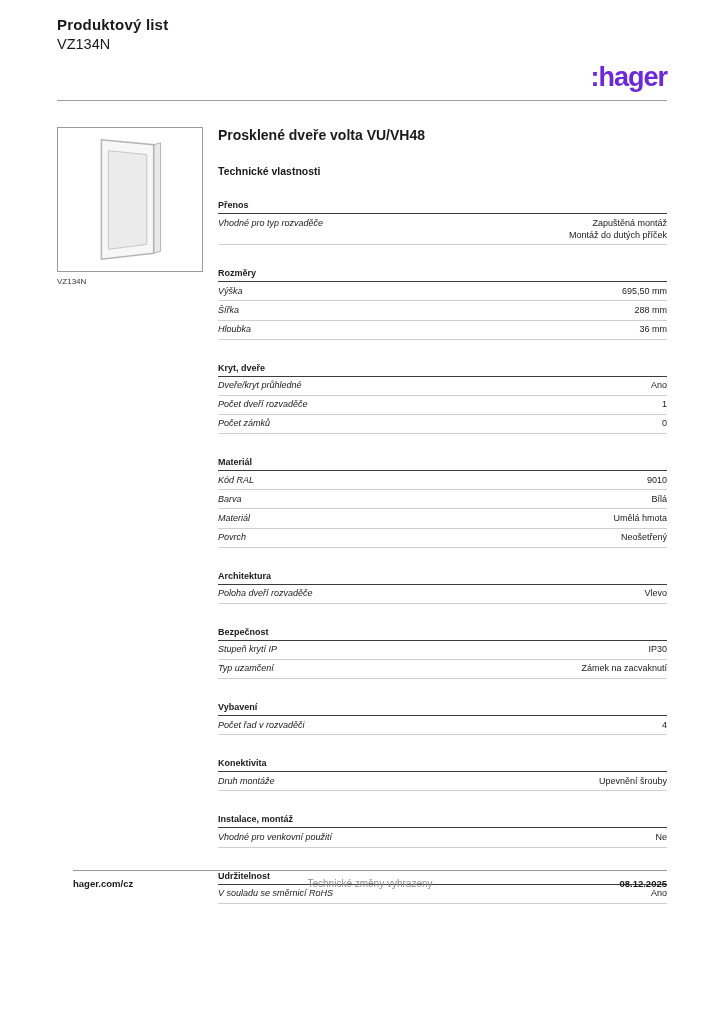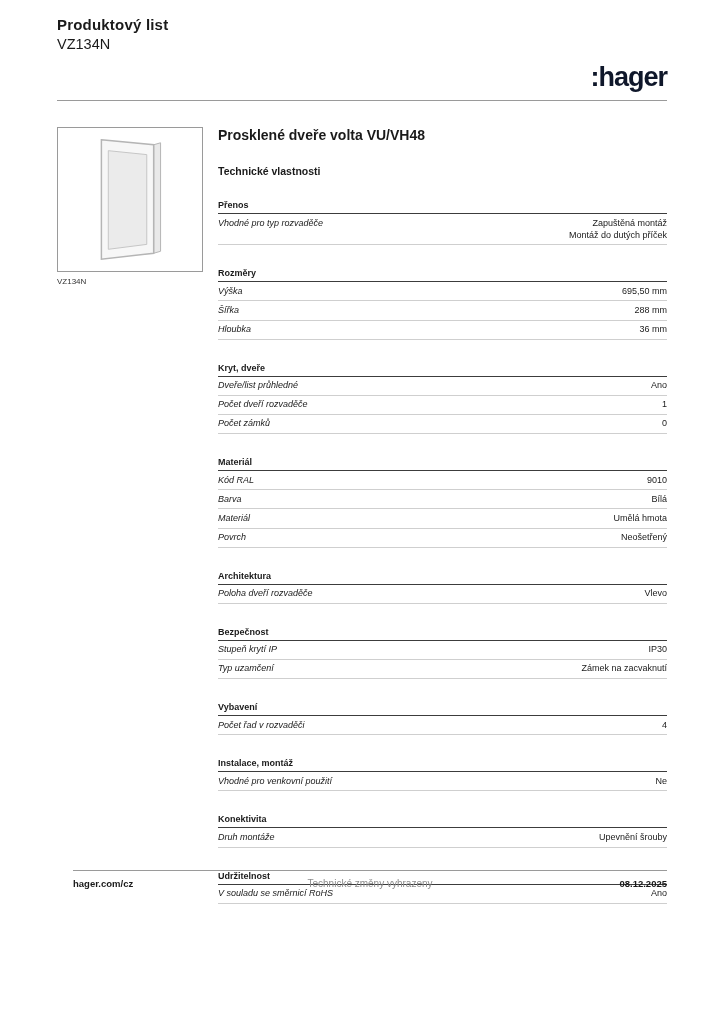--- a/index.html
+++ b/index.html
@@ -49,21 +49,21 @@
 </head>
 <body>
 
 <div class="page">
 
   <div class="header-row">
     <div>
       <div class="doc-title">Produktový list</div>
       <div class="doc-subtitle">VZ134N</div>
     </div>
-    <div class="logo" style="color: #0f172a; margin-top: 48px;">:hager</div>
+    <div class="logo" style="color: #6d28d9; margin-top: 48px;">:hager</div>
   </div>
   <hr class="header-rule">
 
   <div class="content">
 
     <div class="image-col">
       <div class="product-image-box">
         <svg width="146" height="145" viewBox="0 0 146 145">
           <polygon points="97,17 104,15 104,125 97,127" fill="#e9e9e9" stroke="#b5b5b5" stroke-width="1"></polygon>
           <polygon points="44,12 97,17 97,127 44,133" fill="#f7f7f7" stroke="#b5b5b5" stroke-width="1.5"></polygon>
@@ -96,21 +96,21 @@
               <span class="spec-value">288 mm</span>
             </div>
             <div class="spec-row">
               <span class="spec-label">Hloubka</span>
               <span class="spec-value">36 mm</span>
             </div>
           </div>
           <div class="section">
             <div class="section-title">Kryt, dveře</div>
             <div class="spec-row">
-              <span class="spec-label">Dveře/list průhledné</span>
+              <span class="spec-label">Dveře/kryt průhledné</span>
               <span class="spec-value">Ano</span>
             </div>
             <div class="spec-row">
               <span class="spec-label">Počet dveří rozvaděče</span>
               <span class="spec-value">1</span>
             </div>
             <div class="spec-row">
               <span class="spec-label">Počet zámků</span>
               <span class="spec-value">0</span>
             </div>
@@ -153,31 +153,31 @@
             </div>
           </div>
           <div class="section">
             <div class="section-title">Vybavení</div>
             <div class="spec-row">
               <span class="spec-label">Počet řad v rozvaděči</span>
               <span class="spec-value">4</span>
             </div>
           </div>
           <div class="section">
+            <div class="section-title">Konektivita</div>
+            <div class="spec-row">
+              <span class="spec-label">Druh montáže</span>
+              <span class="spec-value">Upevnění šrouby</span>
+            </div>
+          </div>
+          <div class="section">
             <div class="section-title">Instalace, montáž</div>
             <div class="spec-row">
               <span class="spec-label">Vhodné pro venkovní použití</span>
               <span class="spec-value">Ne</span>
-            </div>
-          </div>
-          <div class="section">
-            <div class="section-title">Konektivita</div>
-            <div class="spec-row">
-              <span class="spec-label">Druh montáže</span>
-              <span class="spec-value">Upevnění šrouby</span>
             </div>
           </div>
           <div class="section">
             <div class="section-title">Udržitelnost</div>
             <div class="spec-row">
               <span class="spec-label">V souladu se směrnicí RoHS</span>
               <span class="spec-value">Ano</span>
             </div>
           </div>
         </div>

